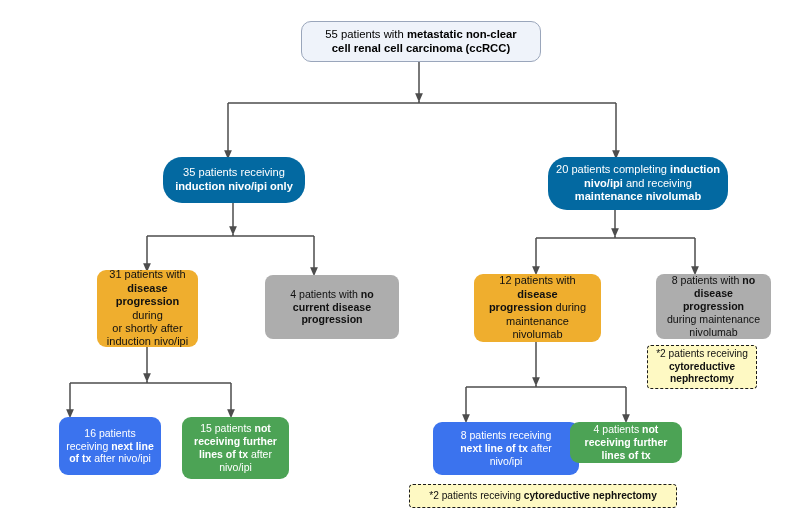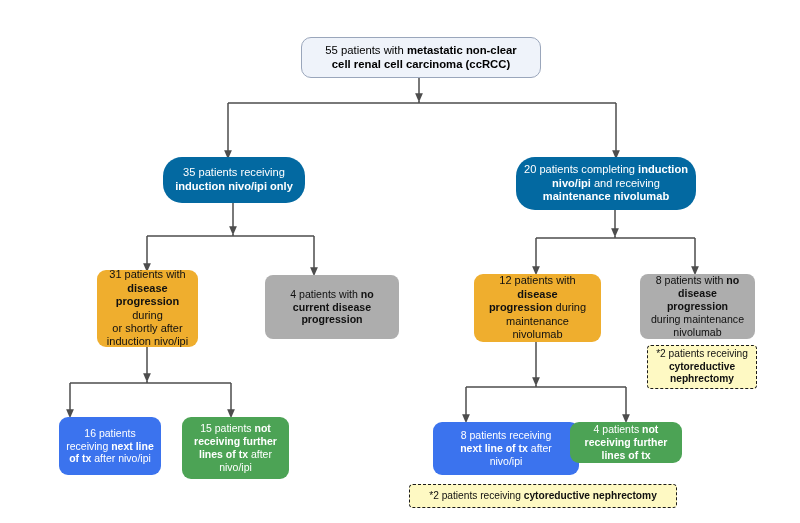--- a/index.html
+++ b/index.html
@@ -26,21 +26,20 @@
   }
   .node .txt{display:block;}
   .node b{font-weight:bold;}
 
   .n-top{
     background:#eff3fa;
     border:1px solid #9aa6bb;
     color:#000;
     font-size:11.3px;
     border-radius:10px;
-    margin-top:16px;
   }
   .n-black{
     background:#0369a1;
     color:#ffffff;
     font-size:11.1px;
     border-radius:19px;
   }
   .n-orange{
     background:#efae2e;
     color:#101010;
@@ -126,21 +125,21 @@
     </span>
   </div>
 
   <div class="node n-black" style="left:163px;top:157px;width:142px;height:46px;">
     <span class="txt">
       <span>35 patients receiving</span><br>
       <b>induction nivo/ipi only</b>
     </span>
   </div>
 
-  <div class="node n-black" style="left:516px;top:157px;width:180px;height:53px;">
+  <div class="node n-black" style="left:548px;top:157px;width:180px;height:53px;">
     <span class="txt">
       <span>20 patients completing </span><b>induction</b><br>
       <b>nivo/ipi</b><span> and receiving</span><br>
       <b>maintenance nivolumab</b>
     </span>
   </div>
 
   <div class="node n-orange" style="left:97px;top:270px;width:101px;height:77px;">
     <span class="txt">
       <span>31 patients with</span><br>
@@ -160,21 +159,21 @@
   </div>
 
   <div class="node n-orange" style="left:474px;top:274px;width:127px;height:68px;">
     <span class="txt">
       <span>12 patients with </span><b>disease</b><br>
       <b>progression</b><span> during</span><br>
       <span>maintenance nivolumab</span>
     </span>
   </div>
 
-  <div class="node n-grey" style="left:640px;top:274px;width:115px;height:65px;">
+  <div class="node n-grey" style="left:656px;top:274px;width:115px;height:65px;">
     <span class="txt">
       <span>8 patients with </span><b>no</b><br>
       <b>disease progression</b><br>
       <span>during maintenance</span><br>
       <span>nivolumab</span>
     </span>
   </div>
 
   <div class="node n-dashed" style="left:647px;top:345px;width:110px;height:44px;">
     <span class="txt">

